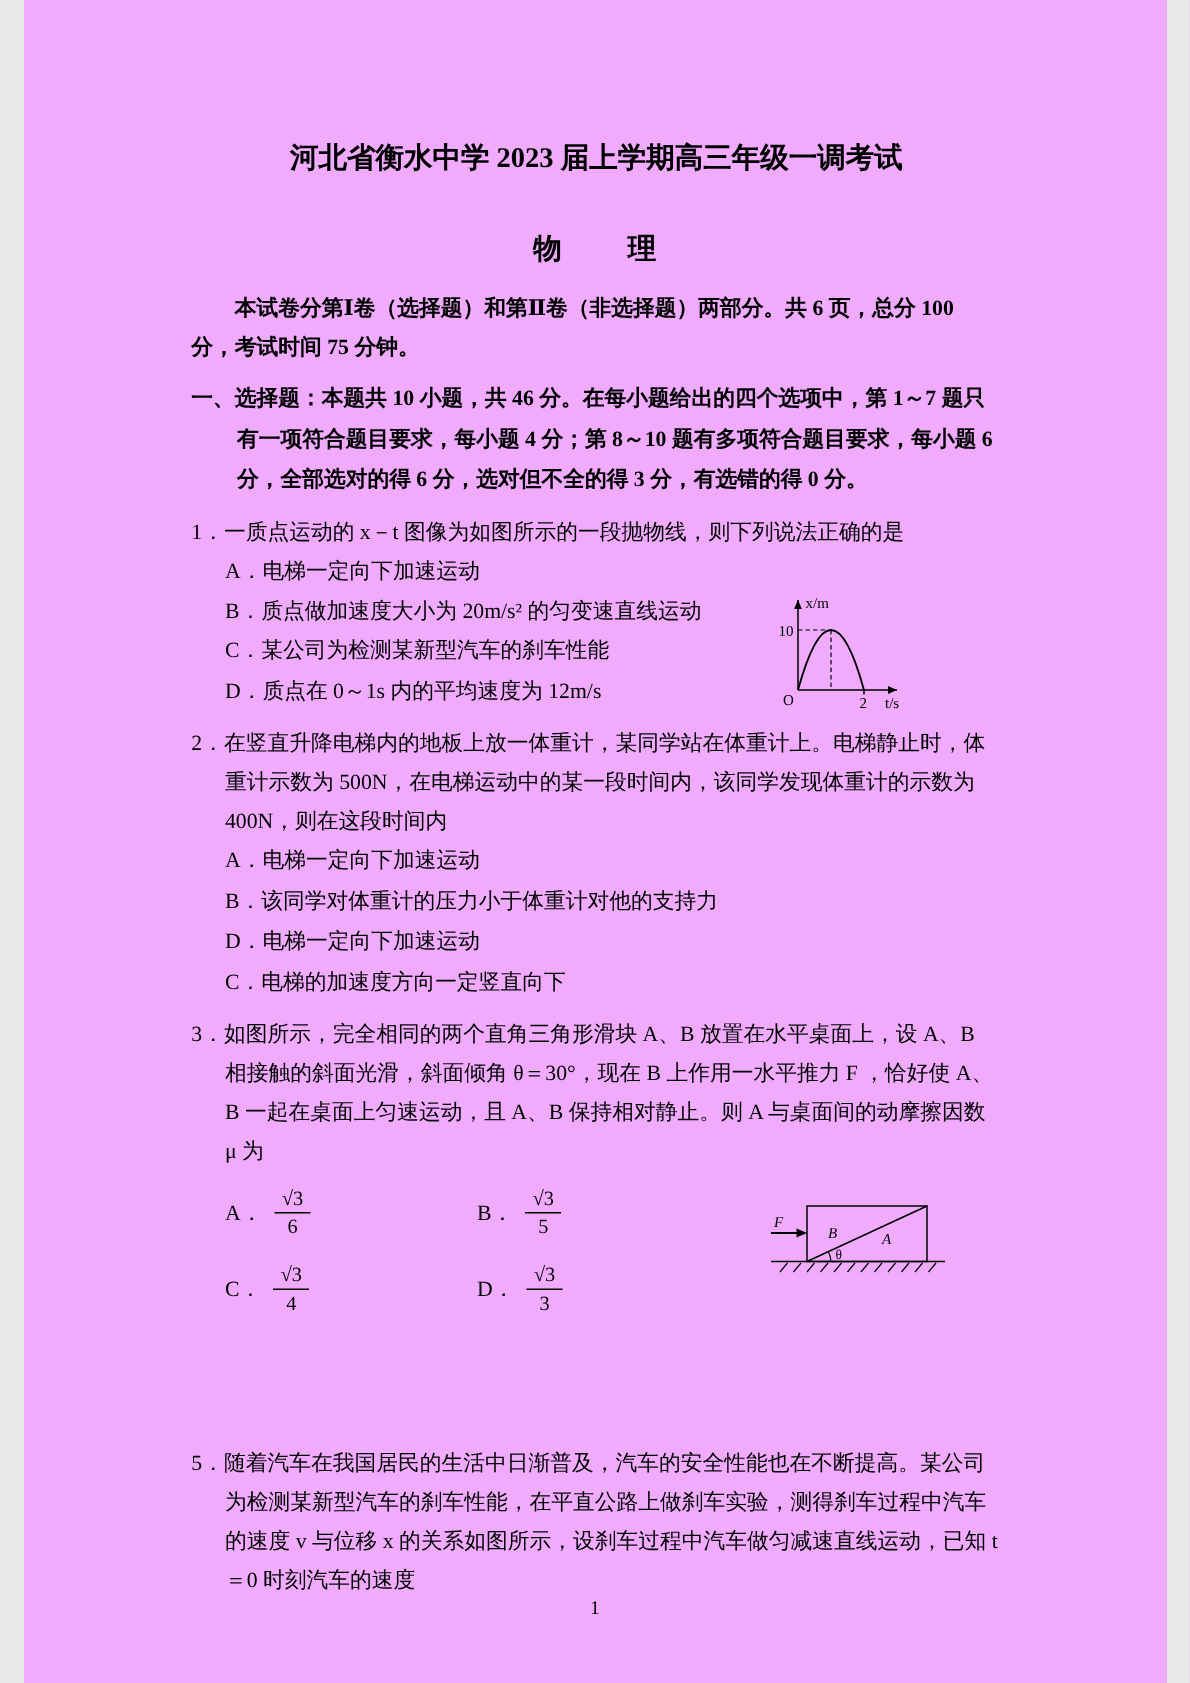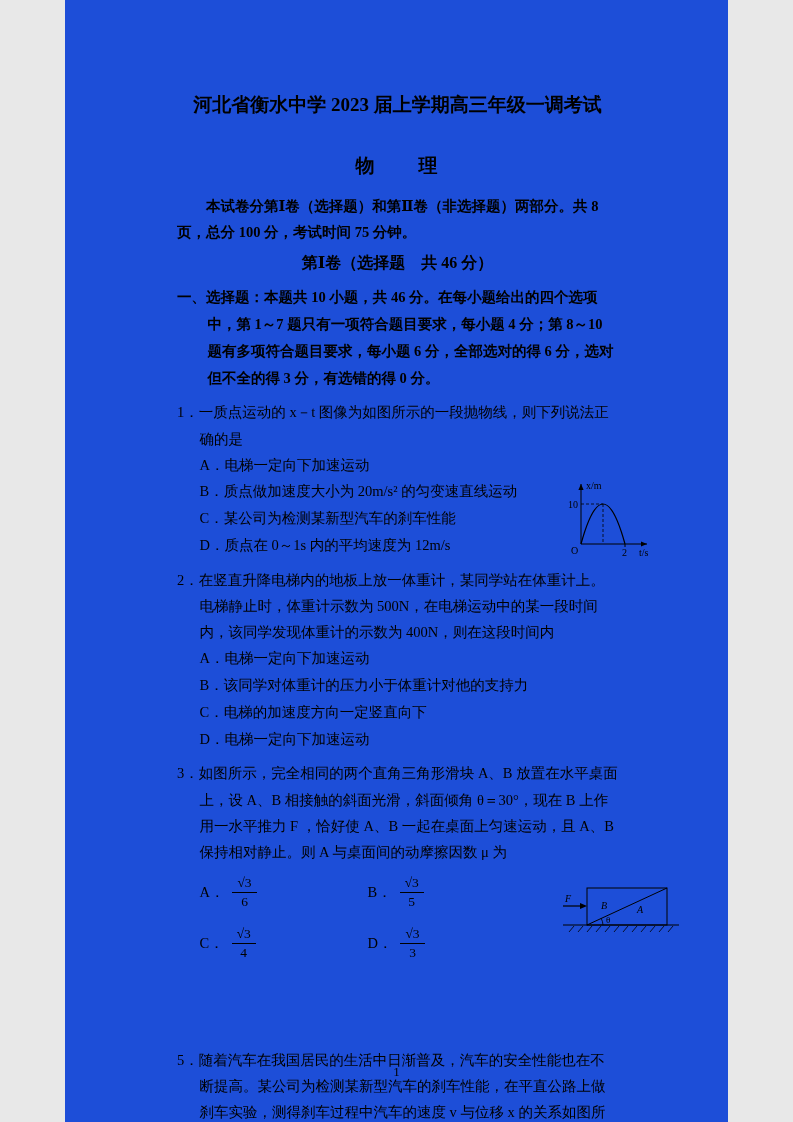--- a/index.html
+++ b/index.html
@@ -1,23 +1,23 @@
 <!DOCTYPE html>
 <html><head>
 <meta charset="utf-8">
 <style>
   * { margin: 0; padding: 0; box-sizing: border-box; }
   html, body { background: #e8e8e8; }
   body { font-family: "Liberation Serif", "DejaVu Serif", serif; color: #000; }
   .sheet {
     position: relative;
-    width: 663px;
+    width: 762px;
     height: 1122px;
     margin: 0 auto;
-    background: #1d4ed8;
+    background: #f0abfc;
     overflow: hidden;
     font-size: 14.5px;
   }
   .page { padding: 92px 110px 0 112px; }
 
   .title { text-align: center; font-size: 19px; font-weight: bold; margin-bottom: 12px; }
   .subject { text-align: center; font-size: 19px; font-weight: bold; margin-bottom: 14px; letter-spacing: 2px; margin-top: 35px; }
   .intro { font-weight: bold; text-indent: 2em; line-height: 1.8; margin-bottom: 8px; }
   .section-heading { text-align: center; font-size: 16px; font-weight: bold; margin: 6px 0 10px 0; }
   .instructions { font-weight: bold; padding-left: 2.1em; text-indent: -2.1em; line-height: 1.85; margin-bottom: 8px; }
@@ -61,23 +61,22 @@
 </style>
 </head>
 <body>
 
 <div class="sheet">
   <div class="page">
 
     <h1 class="title">河北省衡水中学 2023 届上学期高三年级一调考试</h1>
     <h2 class="subject">物　　理</h2>
 
-    <p class="intro">本试卷分第Ⅰ卷（选择题）和第Ⅱ卷（非选择题）两部分。共 8 页，总分 100 分，考试时间 75 分钟。</p>
+    <p class="intro">本试卷分第Ⅰ卷（选择题）和第Ⅱ卷（非选择题）两部分。共 6 页，总分 100 分，考试时间 75 分钟。</p>
 
-    <h3 class="section-heading">第Ⅰ卷（选择题　共 46 分）</h3>
 
     <p class="instructions">一、选择题：本题共 10 小题，共 46 分。在每小题给出的四个选项中，第 1～7 题只有一项符合题目要求，每小题 4 分；第 8～10 题有多项符合题目要求，每小题 6 分，全部选对的得 6 分，选对但不全的得 3 分，有选错的得 0 分。</p>
 
     <div class="question">
       <p class="stem">1．一质点运动的 x－t 图像为如图所示的一段抛物线，则下列说法正确的是</p>
       <div class="options">
         <p class="opt">A．电梯一定向下加速运动</p>
         <p class="opt">B．质点做加速度大小为 20m/s² 的匀变速直线运动</p>
         <p class="opt">C．某公司为检测某新型汽车的刹车性能</p>
         <p class="opt">D．质点在 0～1s 内的平均速度为 12m/s</p>
@@ -105,22 +104,22 @@
           </svg>
         </div>
       </div>
     </div>
 
     <div class="question">
       <p class="stem">2．在竖直升降电梯内的地板上放一体重计，某同学站在体重计上。电梯静止时，体重计示数为 500N，在电梯运动中的某一段时间内，该同学发现体重计的示数为 400N，则在这段时间内</p>
       <div class="options">
         <p class="opt">A．电梯一定向下加速运动</p>
         <p class="opt">B．该同学对体重计的压力小于体重计对他的支持力</p>
+        <p class="opt">D．电梯一定向下加速运动</p>
         <p class="opt">C．电梯的加速度方向一定竖直向下</p>
-        <p class="opt">D．电梯一定向下加速运动</p>
       </div>
     </div>
 
     <div class="question q3">
       <p class="stem">3．如图所示，完全相同的两个直角三角形滑块 A、B 放置在水平桌面上，设 A、B 相接触的斜面光滑，斜面倾角 θ＝30°，现在 B 上作用一水平推力 F ，恰好使 A、B 一起在桌面上匀速运动，且 A、B 保持相对静止。则 A 与桌面间的动摩擦因数 μ 为</p>
 
       <div class="frac-grid">
         <div class="frac-opt">
           <span class="frac-label">A．</span>
           <span class="frac">

